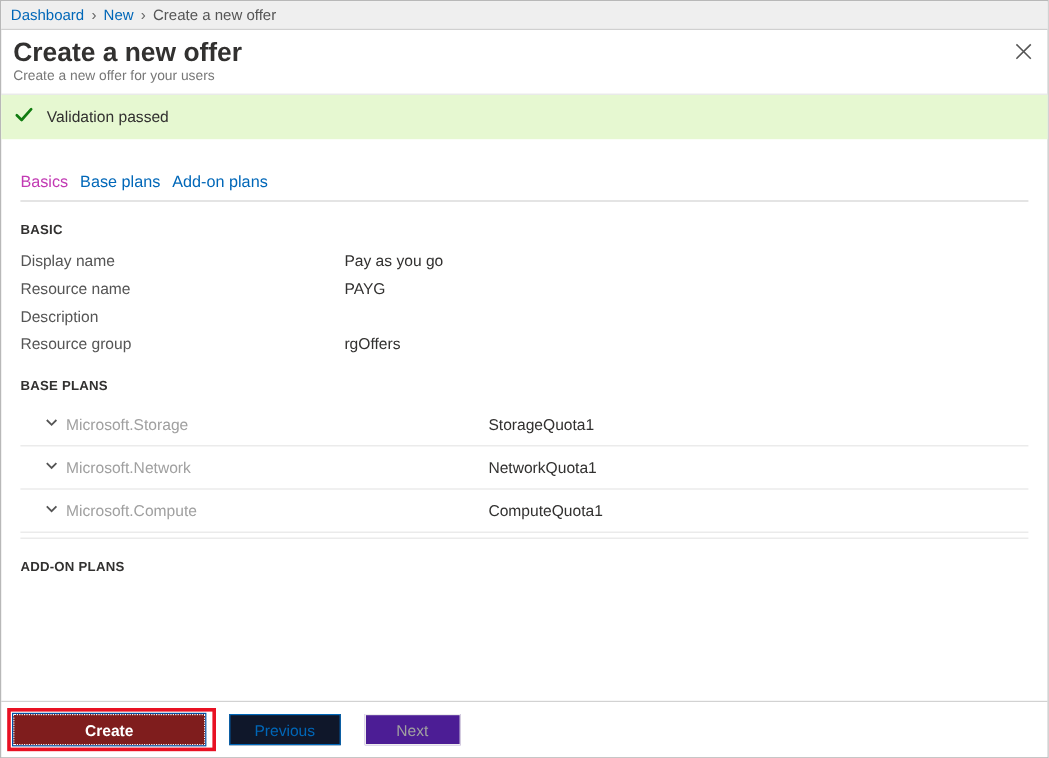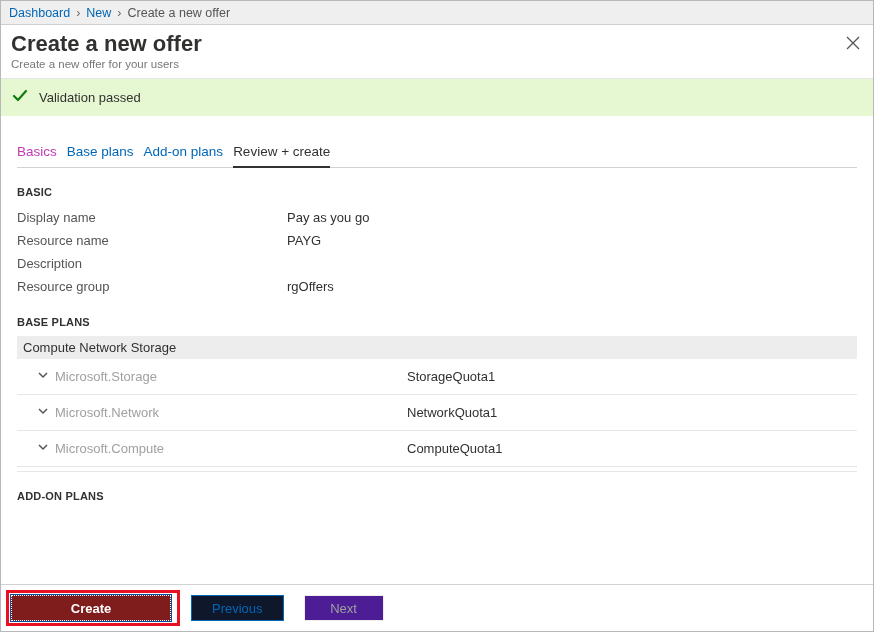--- a/index.html
+++ b/index.html
@@ -199,21 +199,20 @@
           <path d="M3 9 L7 13 L15 4" stroke="#107c10" stroke-width="2.2" fill="none" stroke-linecap="round" stroke-linejoin="round"></path>
         </svg>
     </span>
     <span>Validation passed</span>
   </div>
 
   <div class="tabs">
     <div class="tab basics">Basics</div>
     <div class="tab">Base plans</div>
     <div class="tab">Add-on plans</div>
-    <div class="tab active">Review + create</div>
   </div>
 
   <div class="content">
 
     <div class="section-label">BASIC</div>
     <div class="row">
       <div class="lbl">Display name</div>
       <div class="val">Pay as you go</div>
     </div>
     <div class="row">
@@ -223,21 +222,20 @@
     <div class="row">
       <div class="lbl">Description</div>
       <div class="val"></div>
     </div>
     <div class="row">
       <div class="lbl">Resource group</div>
       <div class="val">rgOffers</div>
     </div>
 
     <div class="section-label">BASE PLANS</div>
-    <div class="plan-title">Compute Network Storage</div>
 
     <div class="plan-row">
       <span class="chev">
         <svg width="12" height="12" viewBox="0 0 12 12">
             <path d="M2 4 L6 8 L10 4" stroke="#555" stroke-width="1.5" fill="none"></path>
           </svg>
       </span>
       <span class="svc">Microsoft.Storage</span>
       <span class="quota">StorageQuota1</span>
     </div>

